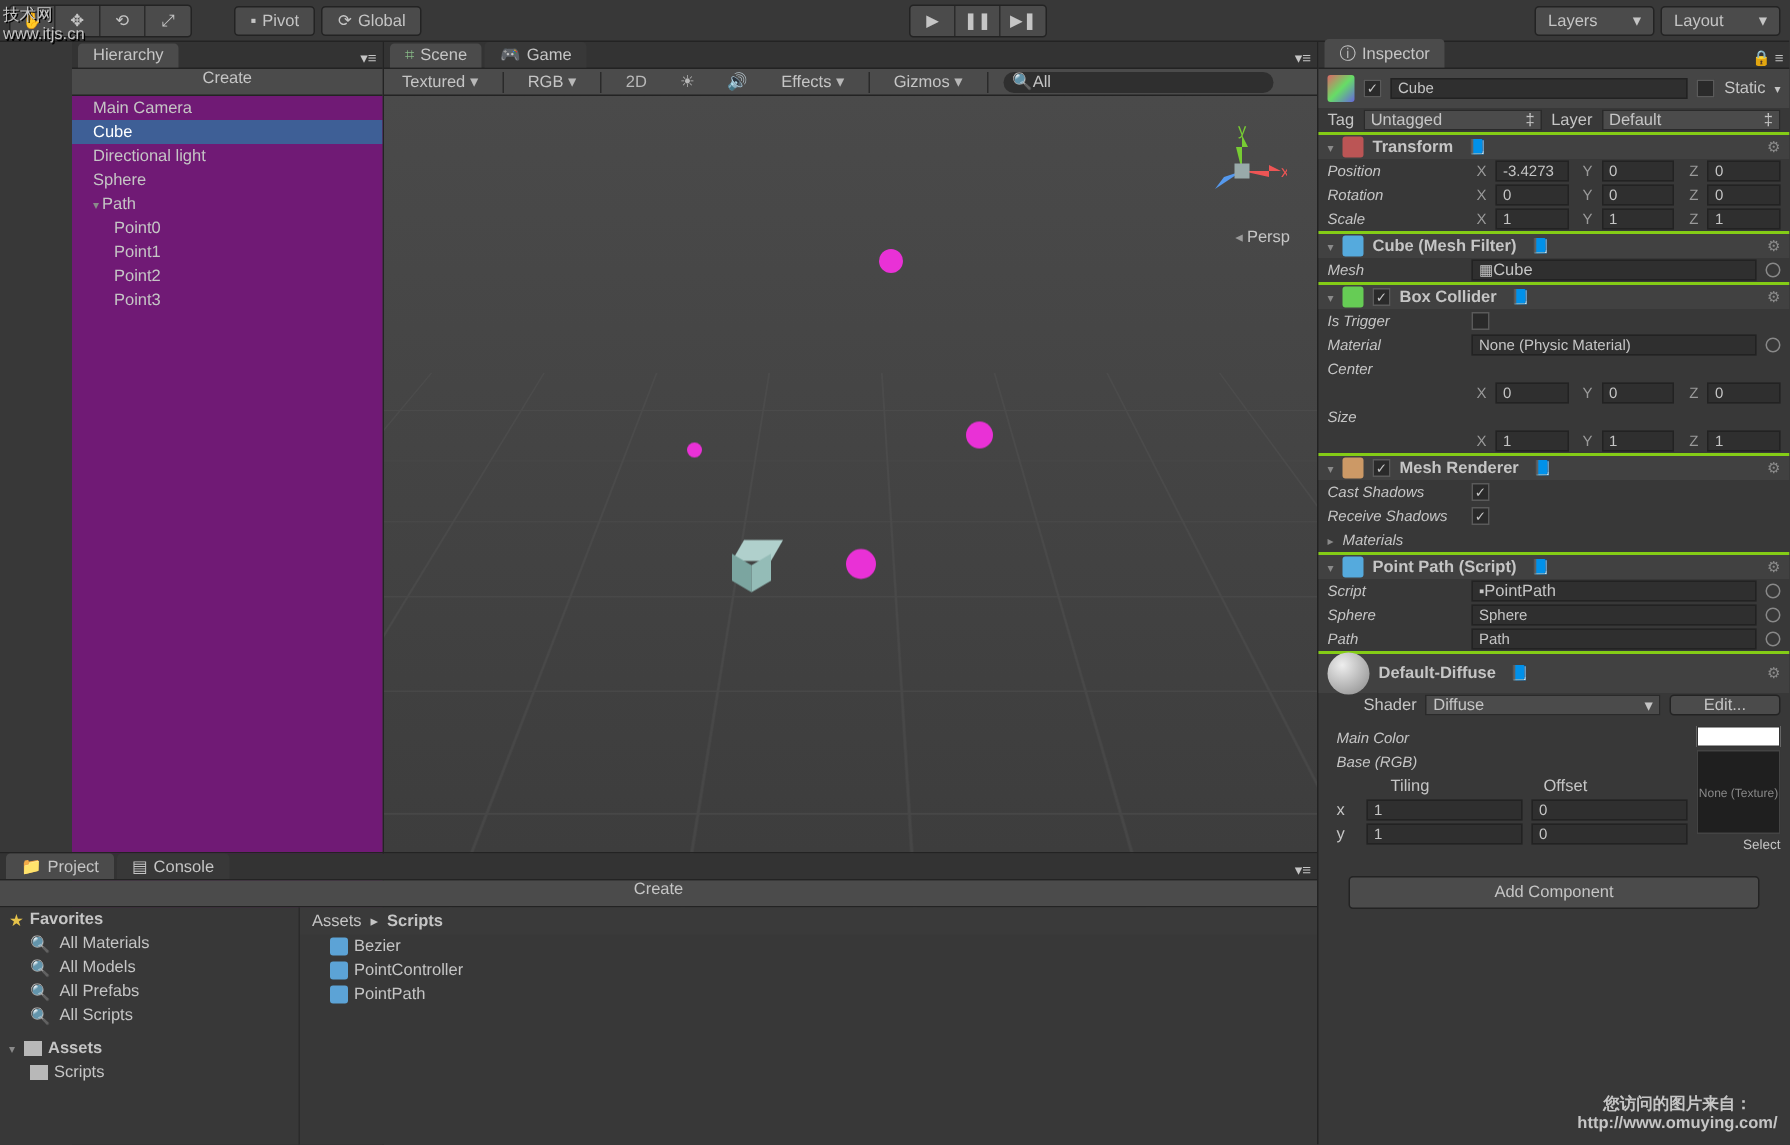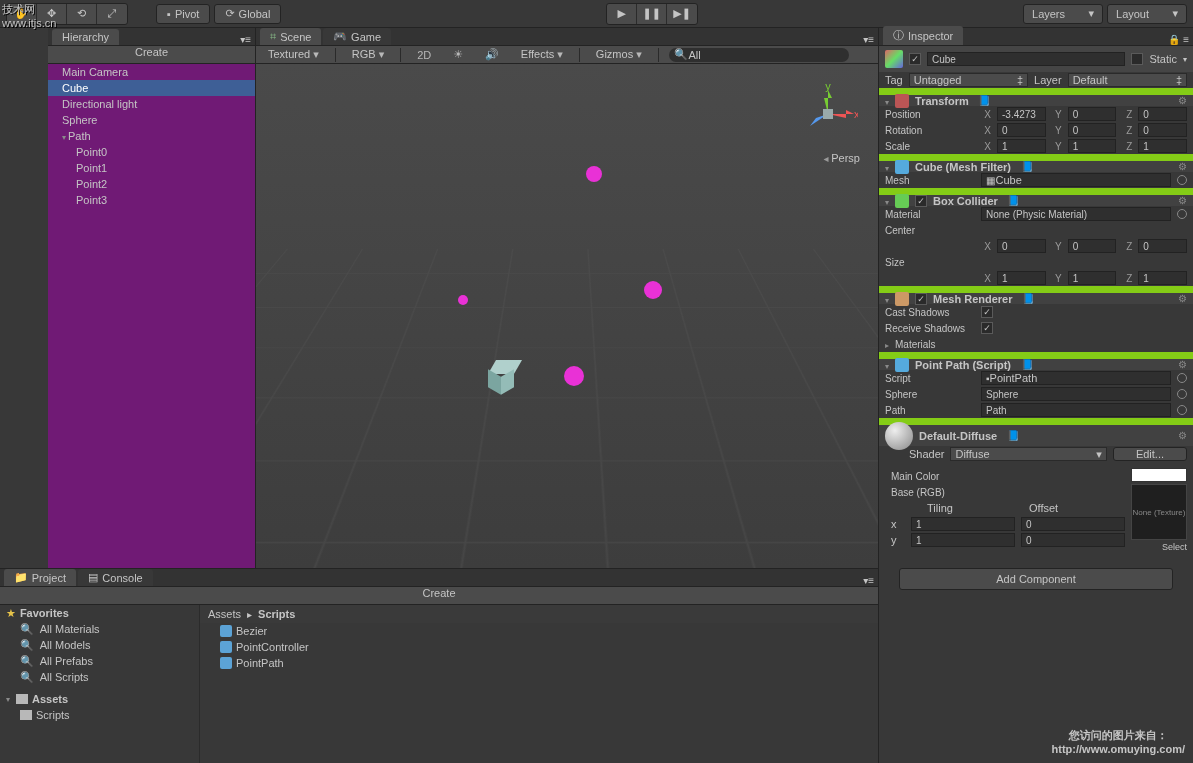--- a/index.html
+++ b/index.html
@@ -46,24 +46,24 @@
 .breadcrumb { height:18px; background:#3a3a3a; padding:2px 8px; display:flex; align-items:center; gap:6px; font-size:10px; }
 .asset-row { padding:1px 6px 1px 20px; display:flex; align-items:center; gap:4px; height:16px; cursor:pointer; }
 .favstar { color:#e6c34a; }
 .folder-icon { width:12px; height:10px; background:#b8b8b8; display:inline-block; }
 .script-icon { width:12px; height:12px; background:#5ca3d6; display:inline-block; border-radius:2px; }
 .insp-header { background:#454545; padding:4px 6px; display:flex; align-items:center; gap:6px; }
 .cube-icon { width:18px; height:18px; background:linear-gradient(135deg,#d66,#6d6,#66d); border-radius:2px; }
 .checkbox { width:12px; height:12px; background:#2a2a2a; border:1px solid #5a5a5a; display:inline-flex; align-items:center; justify-content:center; cursor:pointer; }
 .checkbox.on::after { content:"✓"; font-size:9px; color:#c5c5c5; }
 .insp-row { display:flex; align-items:center; padding:1px 6px; gap:6px; height:16px; }
-.insp-label { width:90px; font-size:10px; }
+.insp-label { width:90px; font-size:10px;font-style:italic; }
 .field { background:#2f2f2f; border:1px solid #222; height:14px; padding:0 4px; flex:1; color:#c5c5c5; font-size:10px; display:flex; align-items:center; }
 .mini-label { font-size:10px; color:#9a9a9a; width:10px; text-align:right; }
-.component-hdr { background:#414141; padding:2px 6px; display:flex; align-items:center; gap:6px; height:18px; border-top:7px solid #84cc16; }
+.component-hdr { background:#414141; padding:2px 6px; display:flex; align-items:center; gap:6px; height:18px; border-top:2px solid #84cc16; }
 .comp-icon { width:14px; height:14px; background:#6a9; border-radius:2px; }
 .fold::before { content:"▾"; font-size:8px; color:#8a8a8a; }
 .fold.right::before { content:"▸"; }
 .gear { margin-left:auto; font-size:10px; color:#8a8a8a; cursor:pointer; }
 .help { font-size:10px; color:#8a8a8a; cursor:pointer; margin-left:4px; }
 .addcomp { margin:10px 20px; background:#4b4b4b; border:1px solid #232323; border-radius:3px; text-align:center; padding:4px; cursor:pointer; }
 .watermark-tl { position:absolute; top:2px; left:2px; font-size:14px; color:#4e7; text-shadow:1px 1px #000; z-index:50; pointer-events:none; }
 .watermark-br { position:absolute; bottom:8px; right:8px; font-size:13px; color:#e33; font-weight:bold; text-align:center; z-index:50; pointer-events:none; }
 .select-field { background:#4b4b4b; border:1px solid #2a2a2a; padding:0 4px; height:14px; font-size:10px; display:flex; align-items:center; justify-content:space-between; flex:1; cursor:pointer; }
 .sep { width:1px; height:14px; background:#2a2a2a; }
@@ -349,20 +349,24 @@
 
     <div class="component-hdr">
       <span class="fold"></span>
         <span class="comp-icon" style="background:#6c5"></span>
         <div class="checkbox on"></div>
         <b>Box Collider</b>
       <span class="help">📘</span>
         <span class="gear">⚙</span>
     </div>
     <div class="insp-row">
+        <span class="insp-label">Is Trigger</span>
+        <div class="checkbox"></div>
+      </div>
+    <div class="insp-row">
         <span class="insp-label">Material</span>
       <div class="field">None (Physic Material)</div>
       <div class="circ"></div>
       </div>
     <div class="insp-row">
         <span class="insp-label">Center</span>
       </div>
     <div class="insp-row">
         <span class="insp-label"></span>
       <span class="mini-label">X</span>

